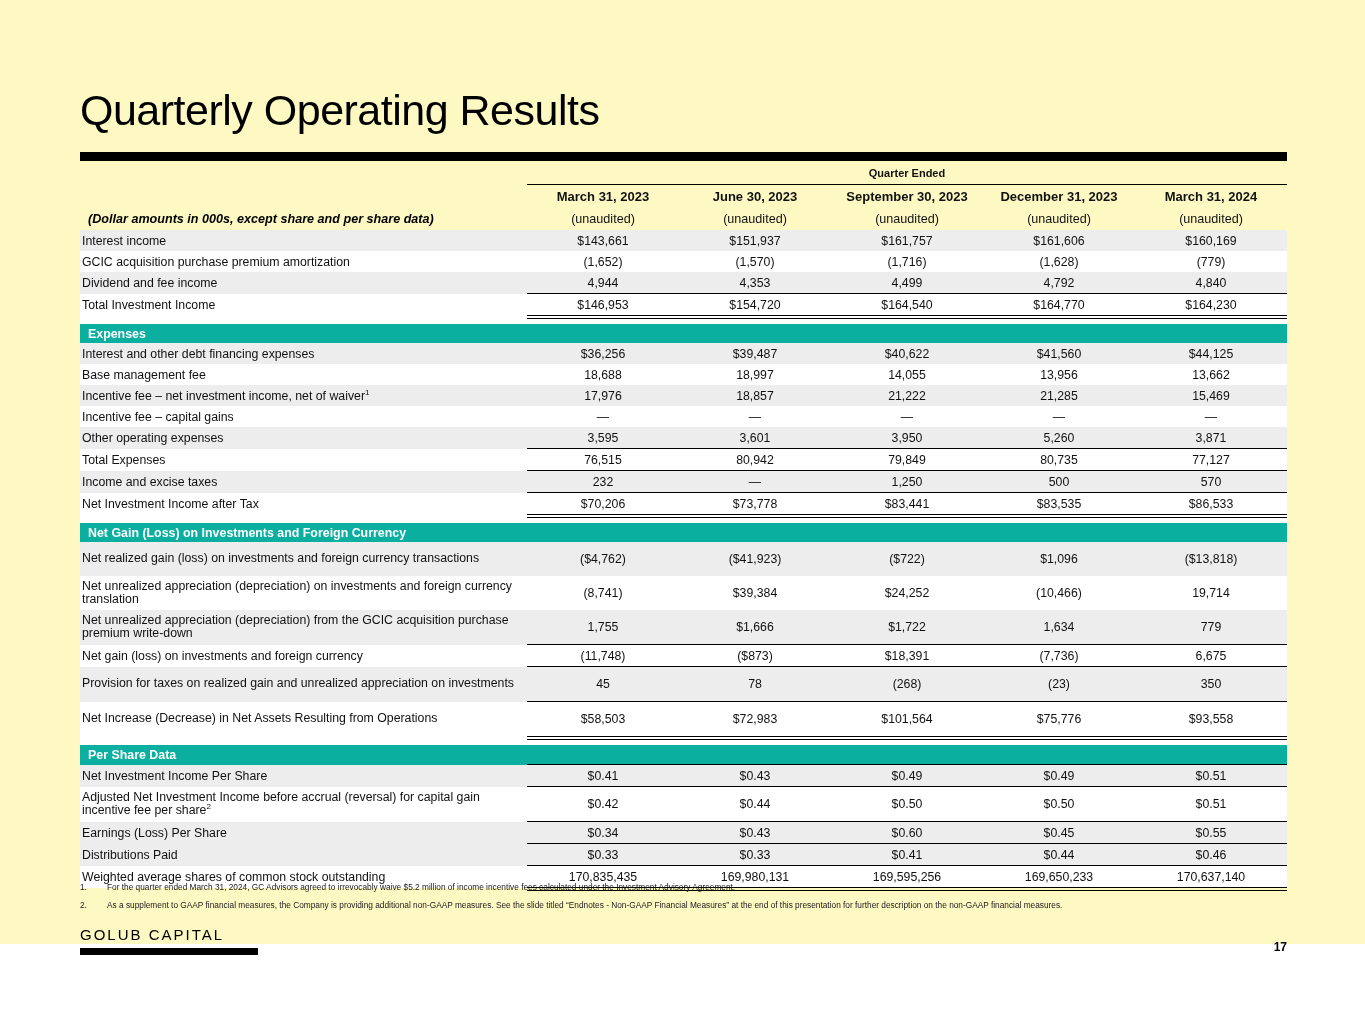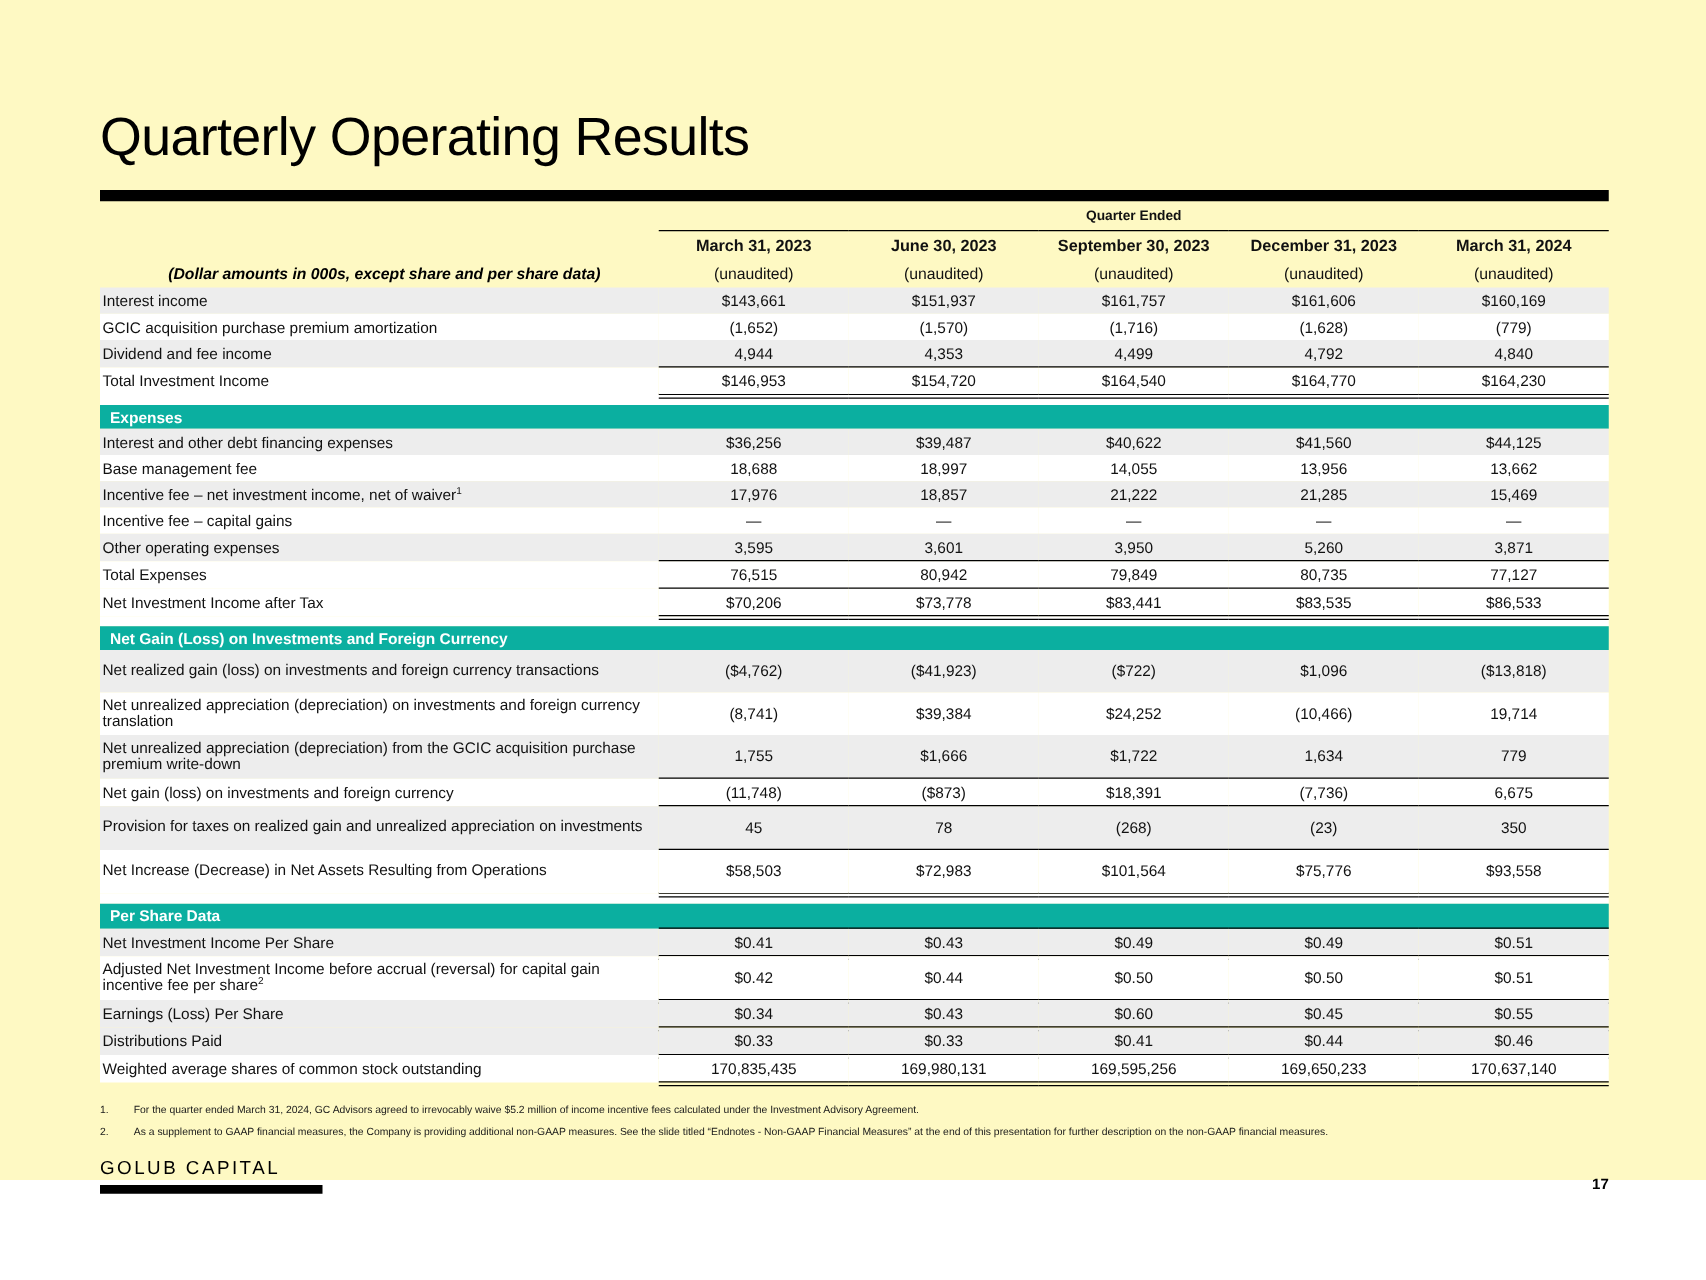--- a/index.html
+++ b/index.html
@@ -81,21 +81,21 @@
     height: 23px;
     padding-top: 4px;
   }
   .unaud td {
     text-align: center;
     font-size: 12.6px;
     height: 22px;
     padding-bottom: 3px;
   }
   .unaud td.lbl-italic {
-    text-align: center;
+    text-align: left;
     font-style: italic;
     font-weight: bold;
     font-size: 12.6px;
     padding-left: 8px;
     color: #000;
   }
 
   
   tr.section td {
     background: #0BAFA0;
@@ -315,20 +315,28 @@
             <td class="num">3,871</td>
           </tr>
           <tr class="row plain">
             <td class="lbl"><span>Total Expenses</span></td>
             <td class="num topline botline">76,515</td>
             <td class="num topline botline">80,942</td>
             <td class="num topline botline">79,849</td>
             <td class="num topline botline">80,735</td>
             <td class="num topline botline">77,127</td>
           </tr>
+          <tr class="row shade">
+            <td class="lbl"><span>Income and excise taxes</span></td>
+            <td class="num">232</td>
+            <td class="num">—</td>
+            <td class="num">1,250</td>
+            <td class="num">500</td>
+            <td class="num">570</td>
+          </tr>
           <tr class="row plain">
             <td class="lbl"><span>Net Investment Income after Tax</span></td>
             <td class="num topline botdouble">$70,206</td>
             <td class="num topline botdouble">$73,778</td>
             <td class="num topline botdouble">$83,441</td>
             <td class="num topline botdouble">$83,535</td>
             <td class="num topline botdouble">$86,533</td>
           </tr>
           <tr class="gap">
             <td colspan="6"></td>

